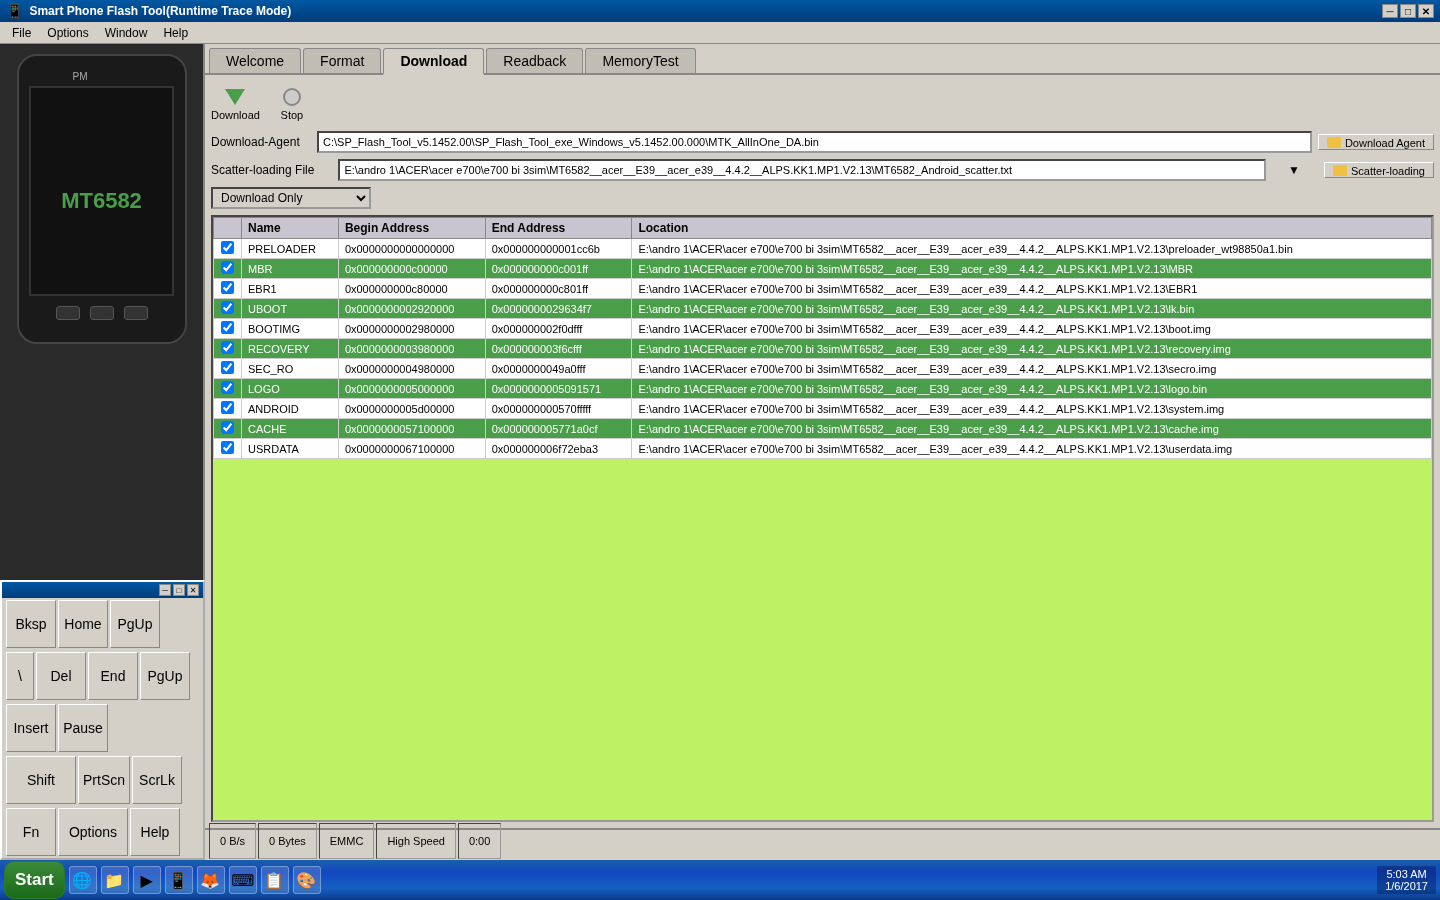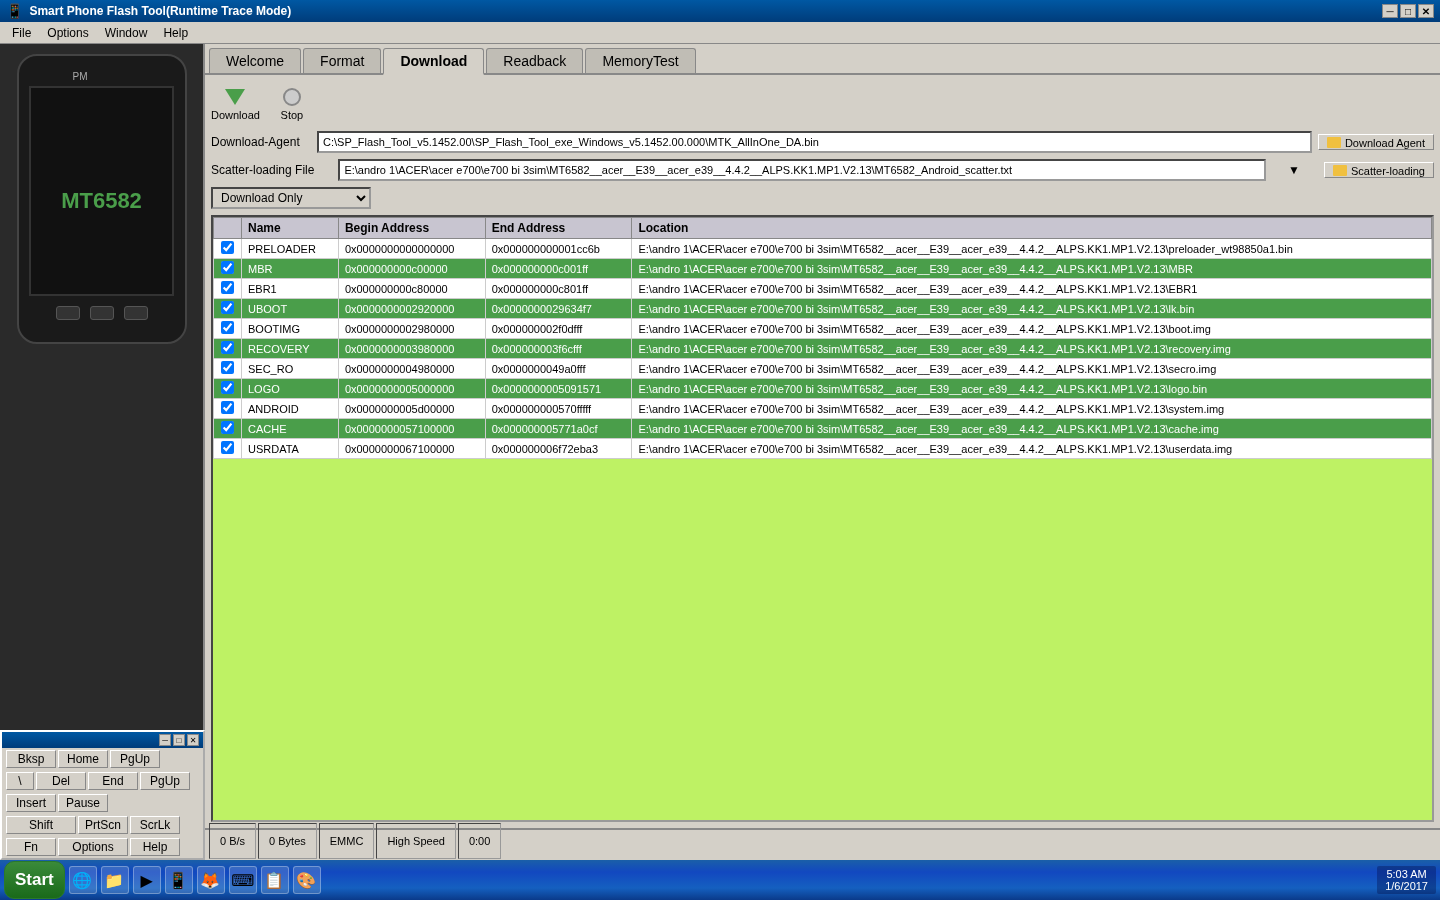--- a/index.html
+++ b/index.html
@@ -371,22 +371,22 @@
       padding: 0 4px;
     }
     .kb-title-btns { margin-left: auto; display: flex; gap: 2px; }
     .kb-title-btn { width: 12px; height: 12px; background: #d4d0c8; border: 1px solid #888; font-size: 8px; display: flex; align-items: center; justify-content: center; cursor: pointer; }
     .kb-row { display: flex; gap: 2px; padding: 2px 4px; }
     .kb-key {
       background: #d4d0c8;
       border: 1px solid #888;
       border-top-color: #fff;
       border-left-color: #fff;
-      font-size: 12px;
-      padding: 1px 4px;
+      font-size: 14px;
+      padding: 15px 4px;
       min-width: 28px;
       text-align: center;
       cursor: pointer;
     }
     .kb-key.wide { min-width: 50px; }
     .kb-key.wider { min-width: 70px; }
   </style>
 </head>
 <body>
 

